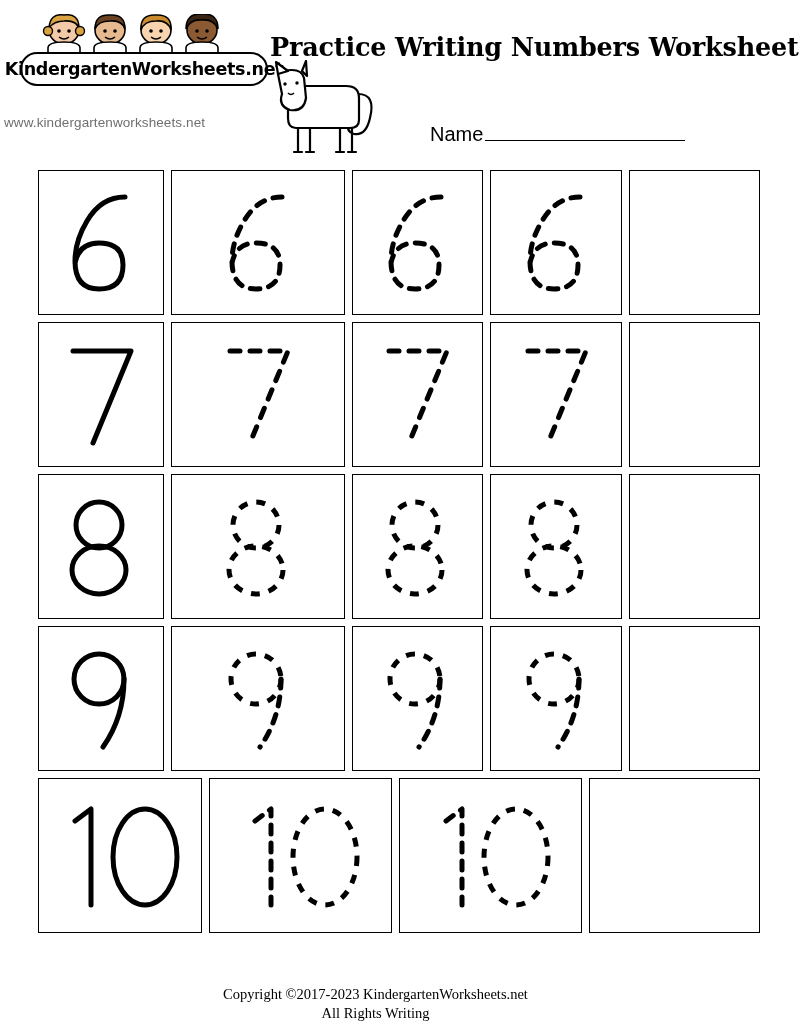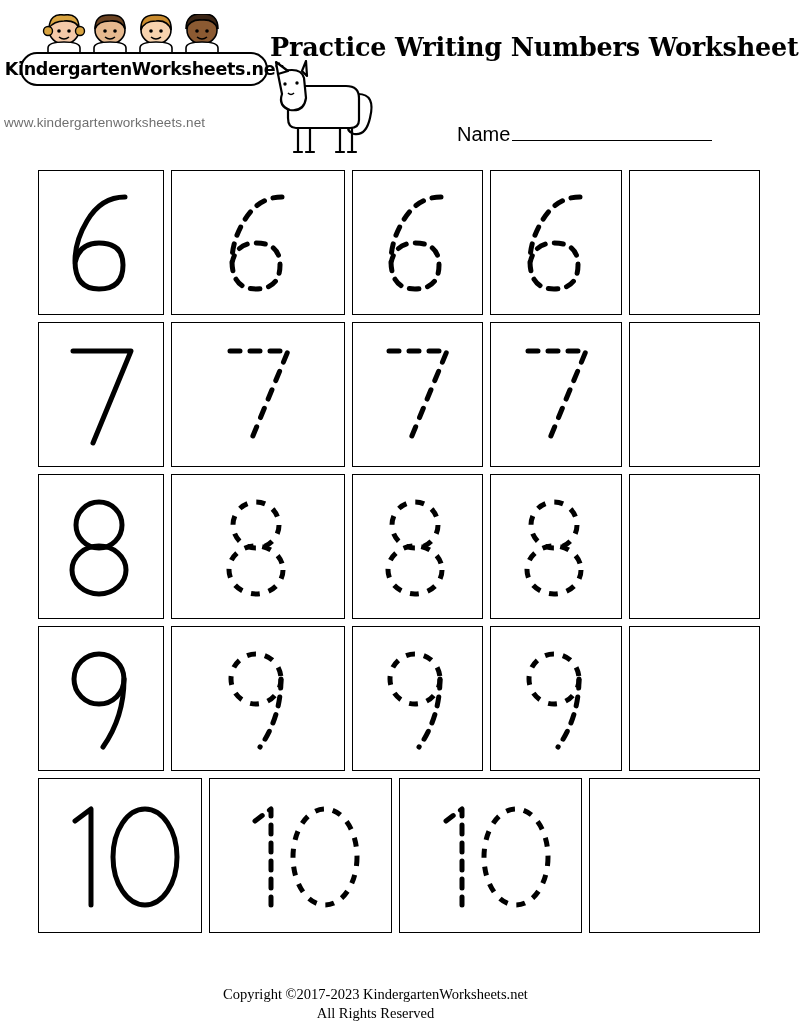--- a/index.html
+++ b/index.html
@@ -84,21 +84,20 @@
     white-space: nowrap;
   }
 
   .name-line {
     position: absolute;
     left: 430px;
     top: 123px;
     font-family: "Liberation Sans", sans-serif;
     font-size: 20px;
     white-space: nowrap;
-    margin-left: 27px;
   }
   .name-line .rule {
     display: inline-block;
     width: 200px;
     border-bottom: 1.5px solid #000;
     margin-left: 2px;
     height: 16px;
   }
 
   .cat {
@@ -364,14 +363,14 @@
         <ellipse cx="100" cy="74" rx="32" ry="48" fill="none" stroke="#000" stroke-width="5" stroke-dasharray="9 9"></ellipse>
       </svg>
     </div>
     <div class="cell w-blank-ten"></div>
   </div>
 
 </div>
 
 <div class="footer">
   <div>Copyright ©2017-2023 KindergartenWorksheets.net</div>
-  <div>All Rights Reserved</div>
+  <div>All Rights Writing</div>
 </div>
 
 </body></html>

